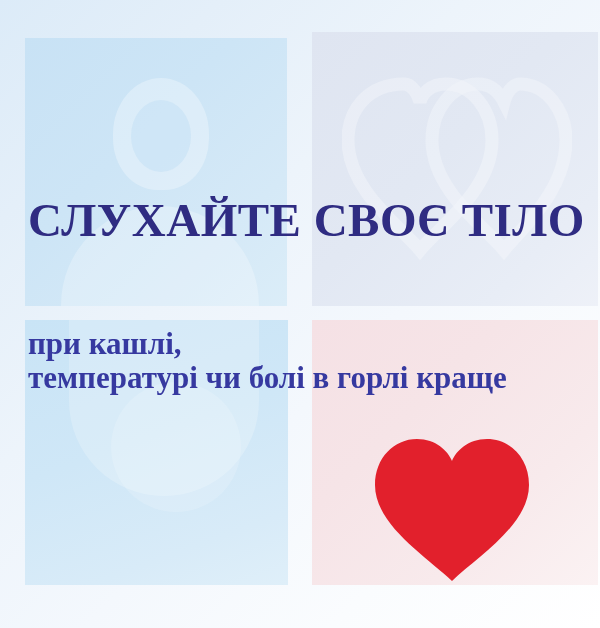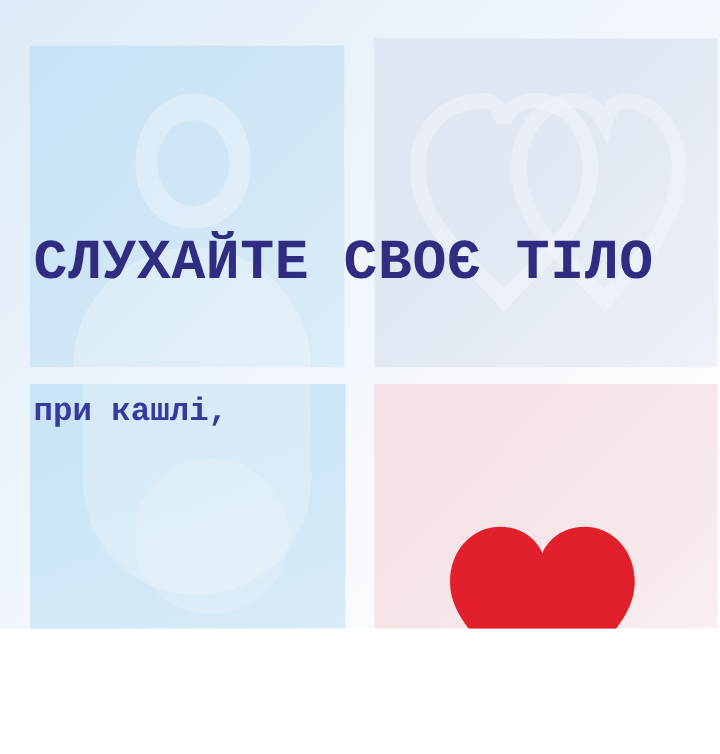--- a/index.html
+++ b/index.html
@@ -3,23 +3,23 @@
 <meta charset="utf-8">
 <style>
   html, body {
     margin: 0;
     padding: 0;
     background: #ffffff;
   }
   #poster {
     position: relative;
     width: 600px;
-    height: 524px;
+    height: 628px;
     overflow: hidden;
-    font-family: Liberation Mono, monospace;
+    font-family: Liberation Serif, serif;
     background:
       linear-gradient(135deg,
         #dcebf8 0%,
         #e4eff9 18%,
         #edf4fb 38%,
         #f4f8fd 58%,
         #fafcfe 78%,
         #ffffff 100%);
   }
 
@@ -106,21 +106,21 @@
     white-space: nowrap;
     color: #2f2c82;
   }
 
   
   #bodycopy {
     position: absolute;
     left: 28px;
     top: 327px;
     width: 560px;
-    font-size: 27px;
+    font-size: 31px;
     font-weight: bold;
     line-height: 34px;
     color: #3639a0;
   }
   #bodycopy .line { white-space: nowrap; }
 
   
   #heart {
     position: absolute;
     left: 369px;
@@ -151,20 +151,21 @@
     <div class="wm wm-curve"></div>
     <div class="wm wm-curve2"></div>
   </div>
 
   <div class="panel panel-br"></div>
 
   <div id="headline" style="color: rgb(47, 44, 130);">СЛУХАЙТЕ СВОЄ ТІЛО</div>
 
   <div id="bodycopy" style="color: rgb(54, 57, 160);">
     <div class="line">при кашлі,</div>
+    <div class="line">температурі чи болі в горлі краще</div>
   </div>
 
   <svg id="heart" viewBox="0 0 166 144">
     <path id="heart-path" d="M83 144
              C 58 120 6 88 6 48
              C 6 21 25 2 48 2
              C 67 2 79 14 83 24
              C 87 14 99 2 118 2
              C 141 2 160 21 160 48
              C 160 88 108 120 83 144 Z" fill="#E2202C"></path>

